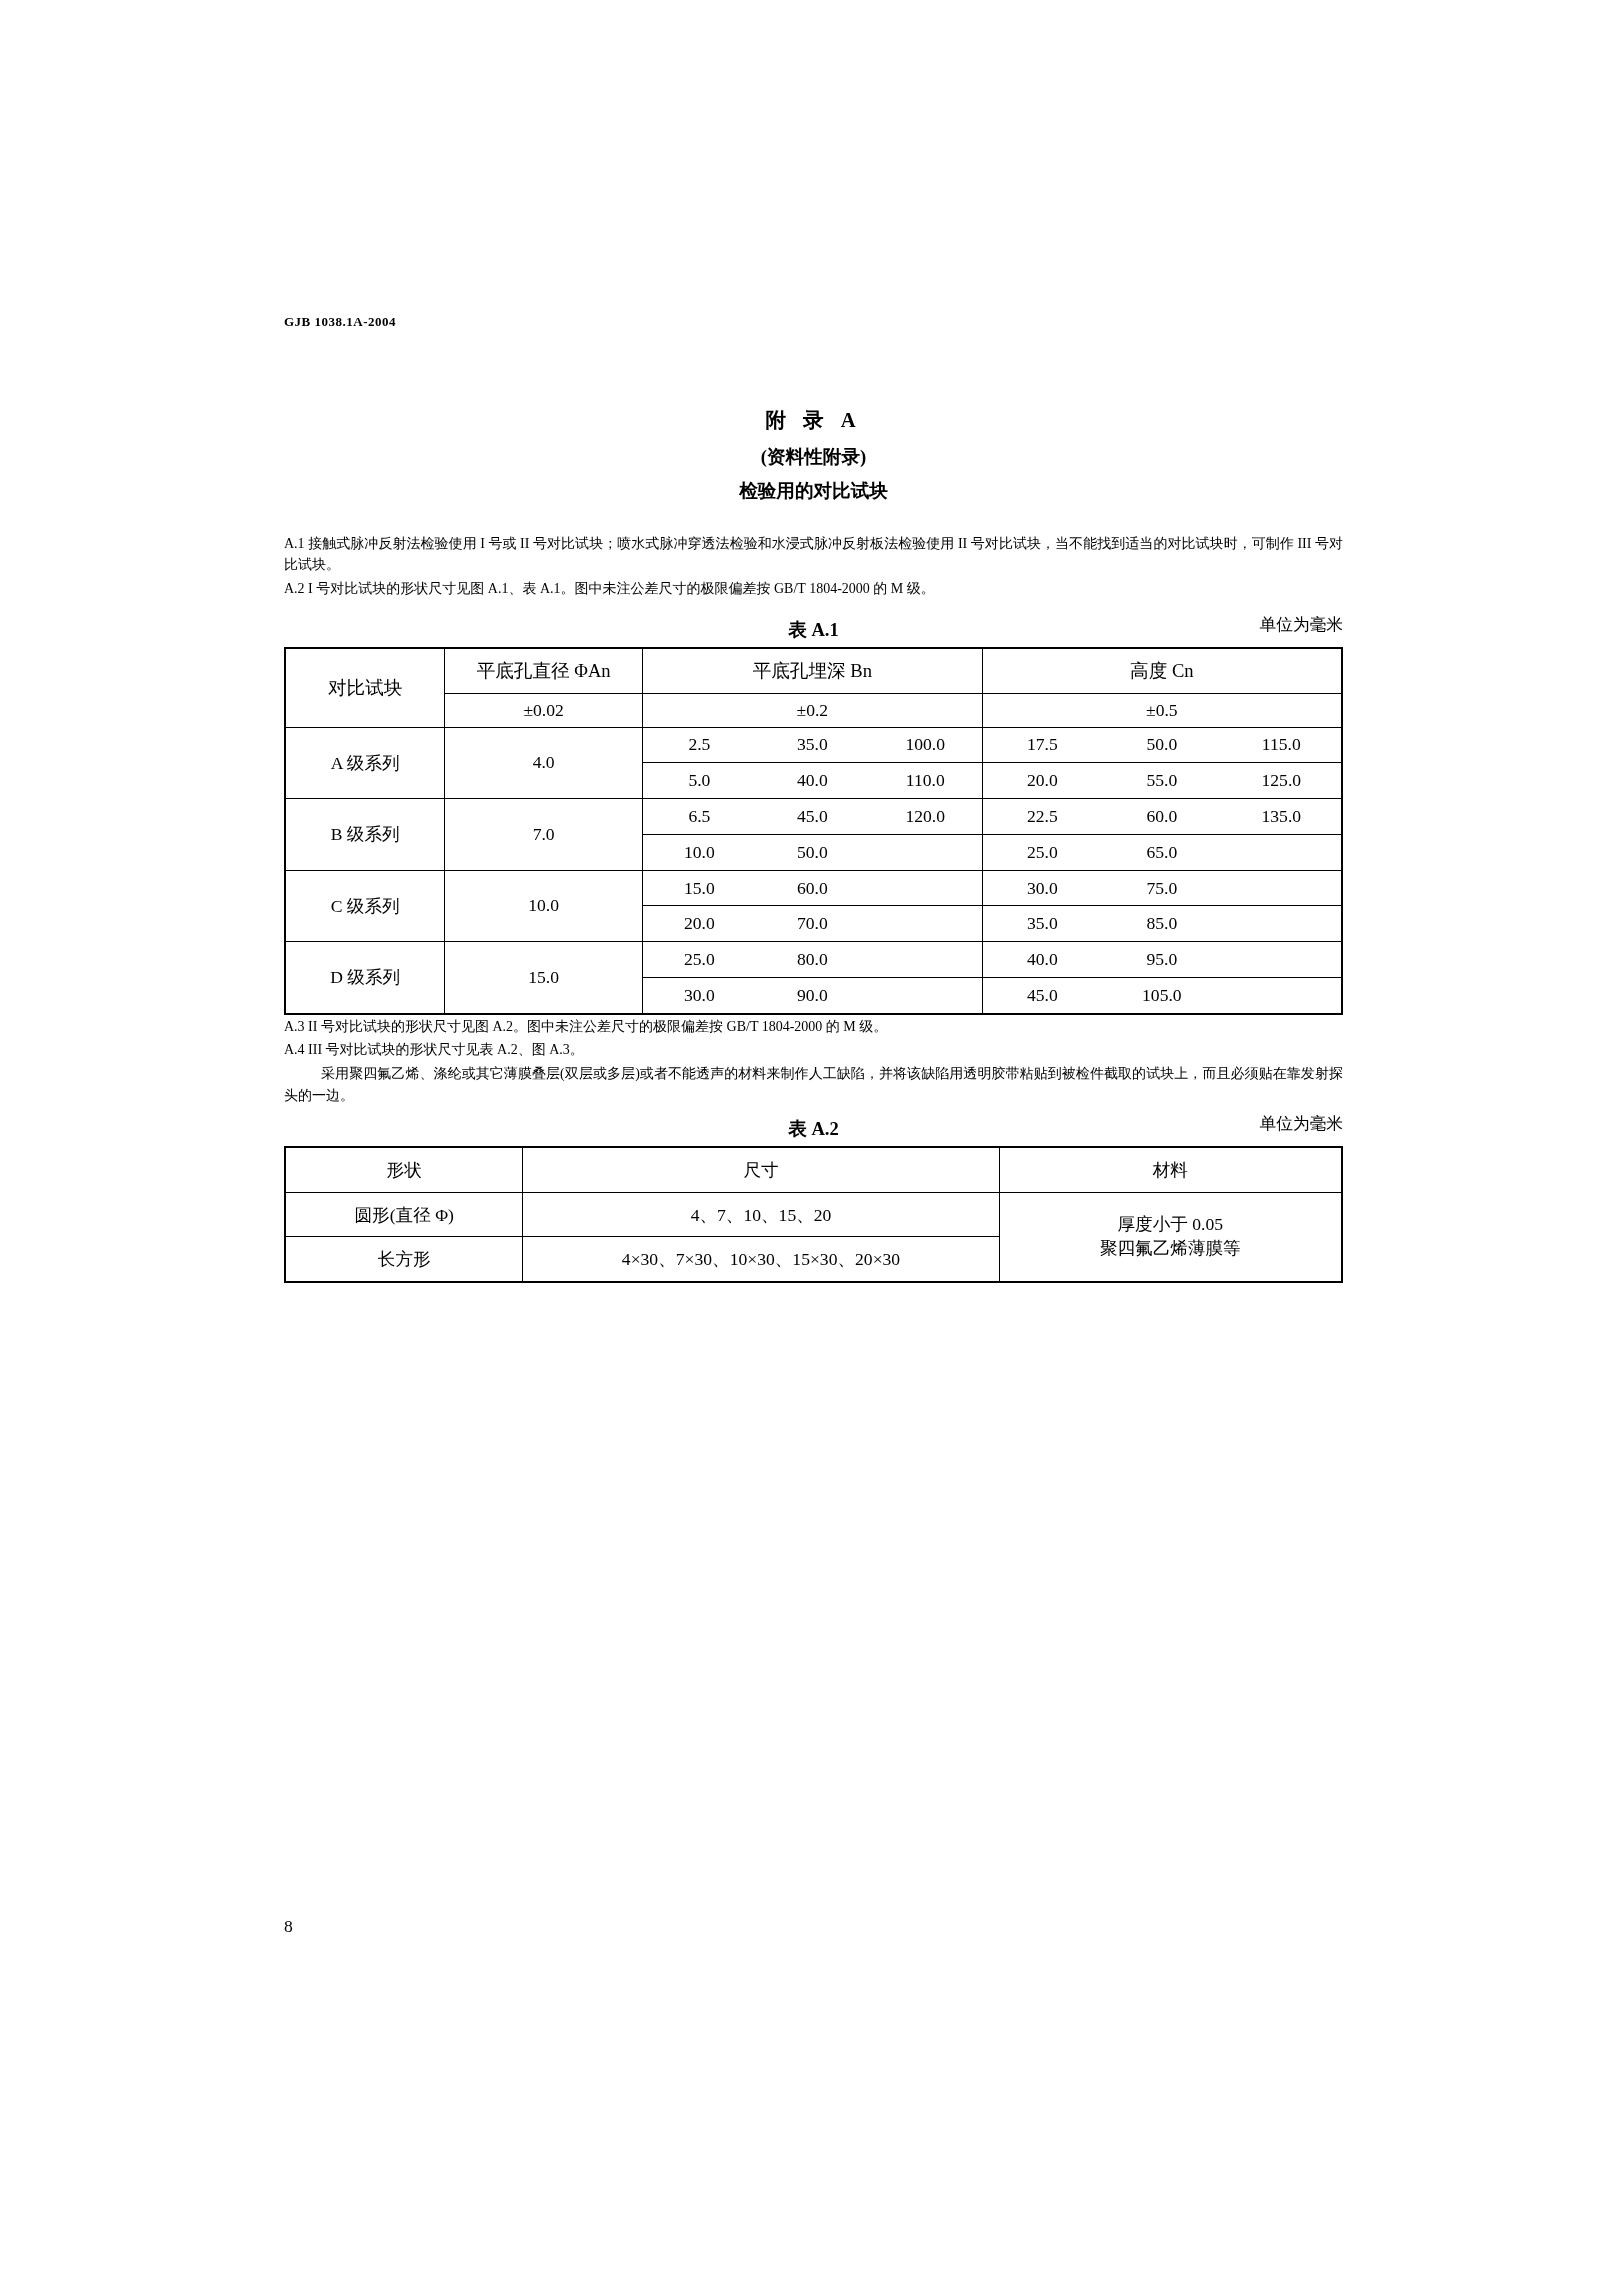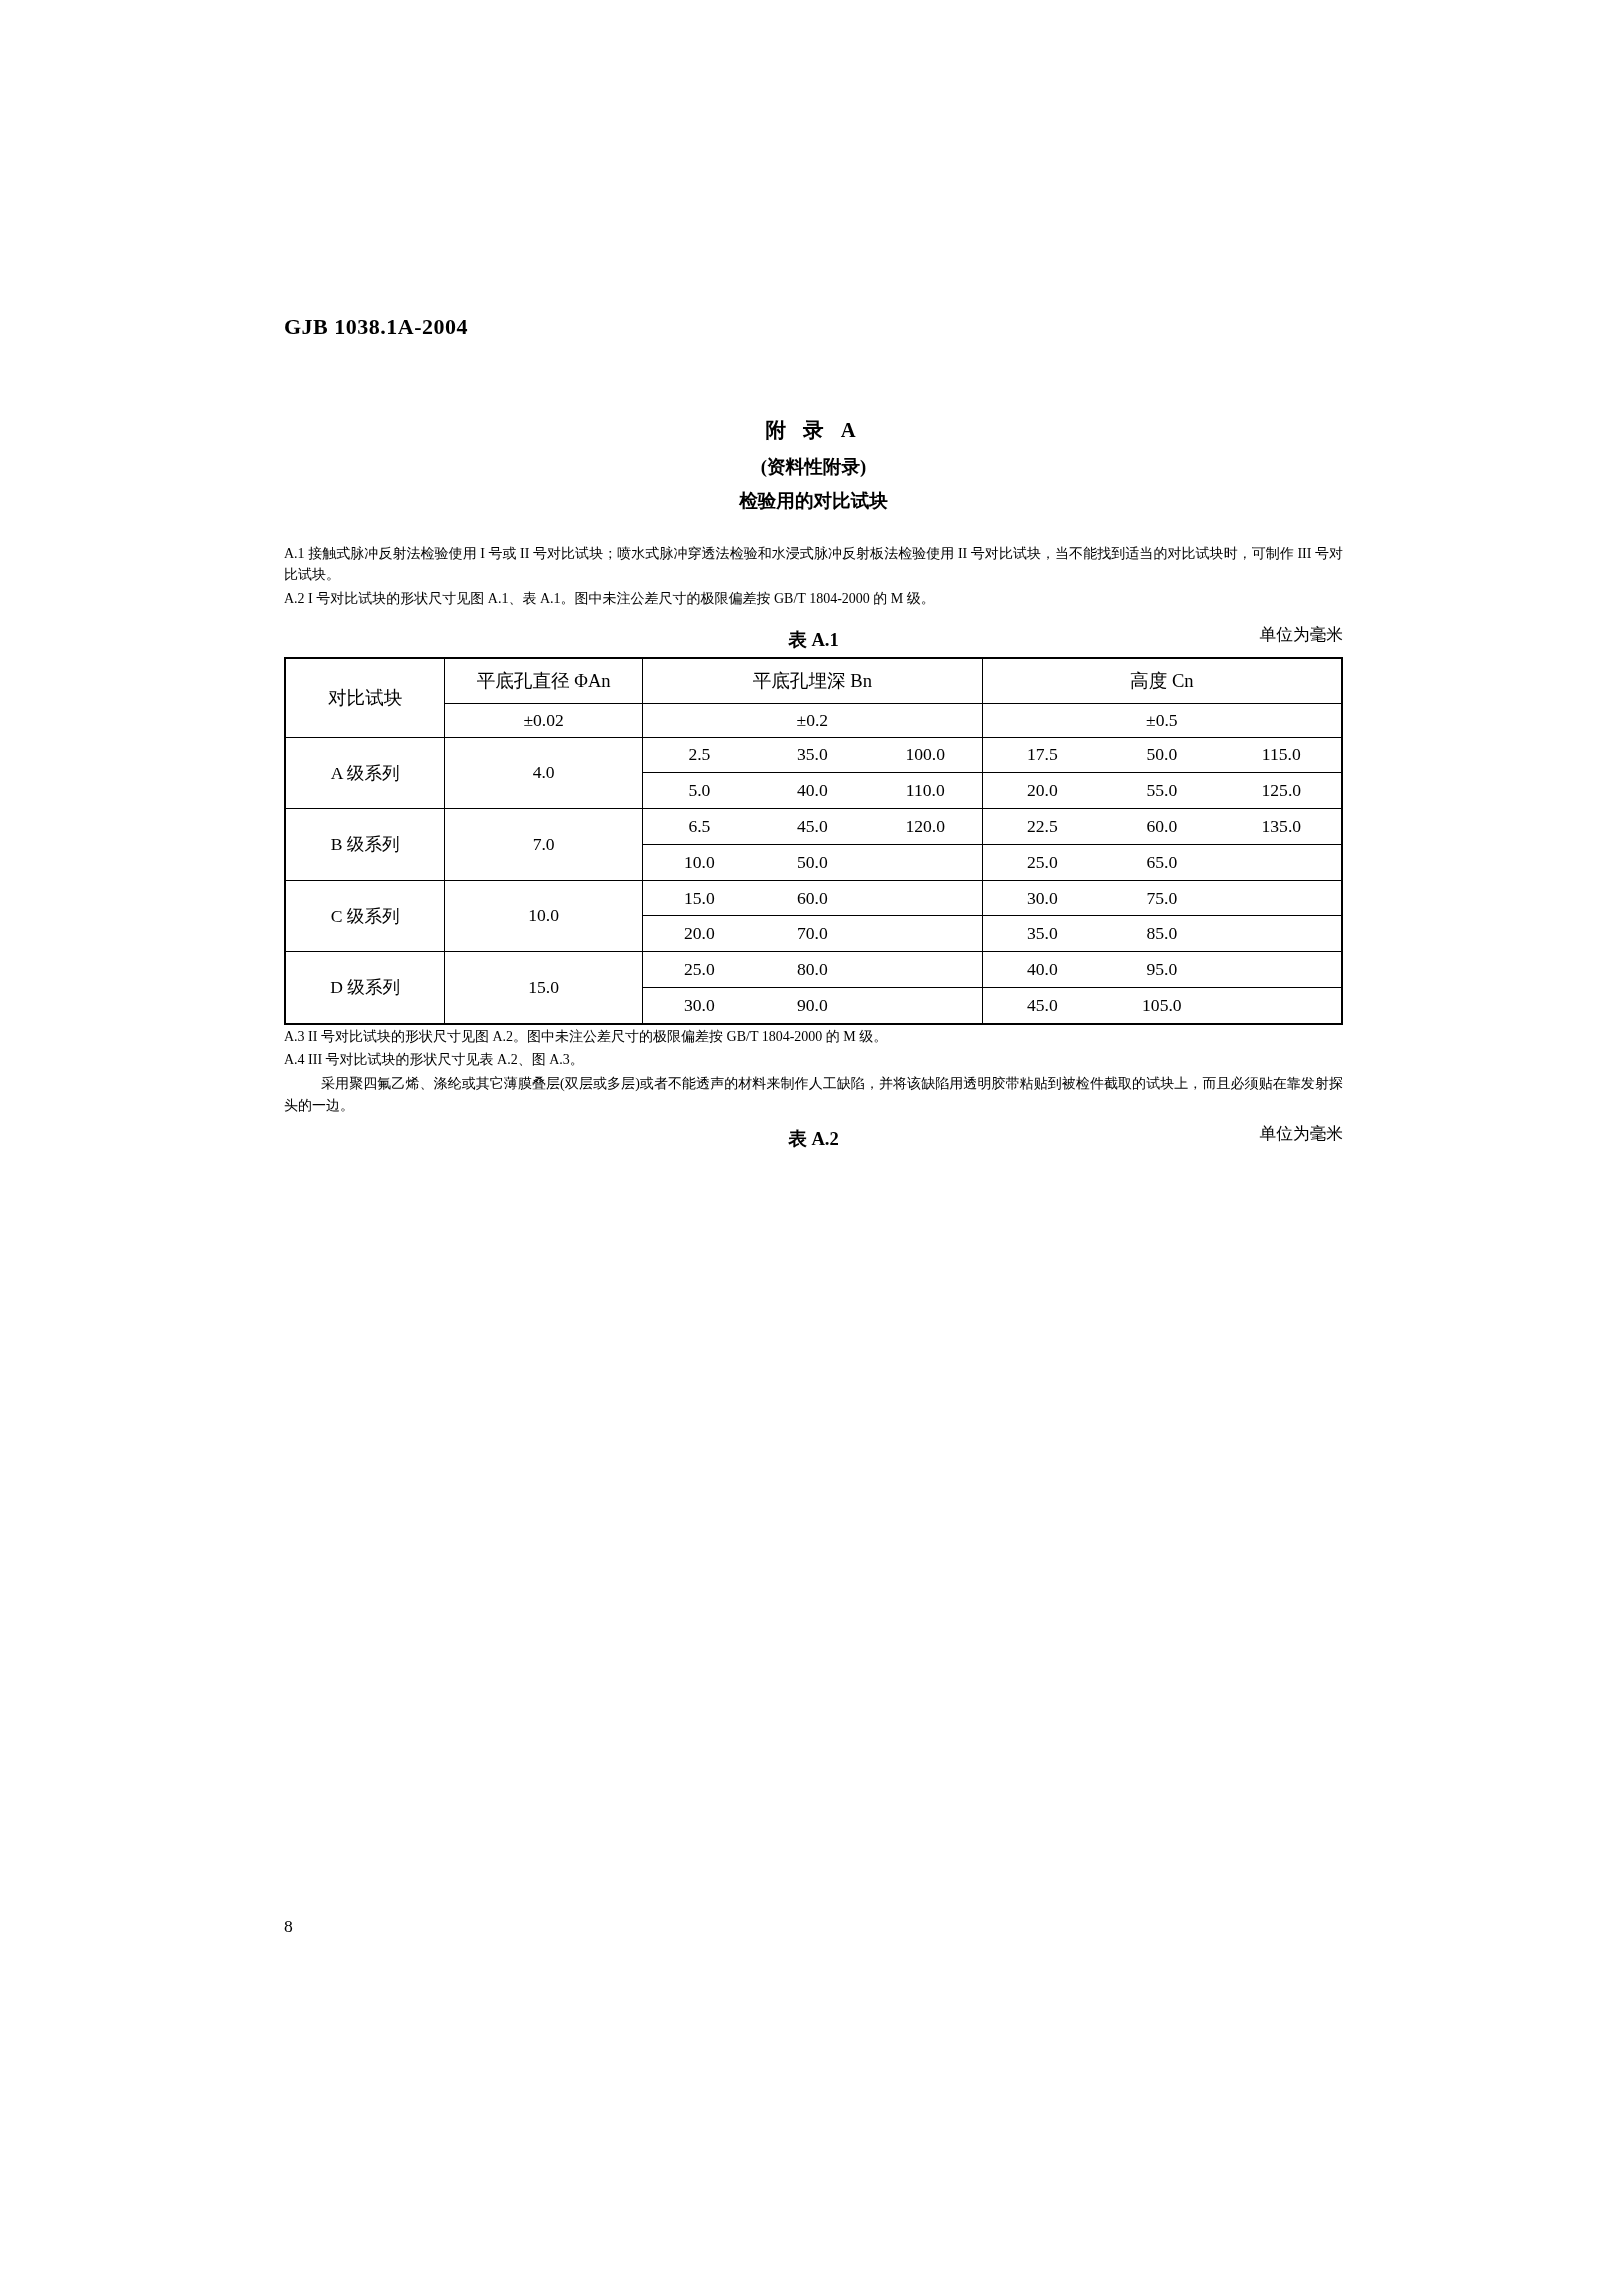--- a/index.html
+++ b/index.html
@@ -23,21 +23,21 @@
     padding: 0;
   }
   .content {
     position: absolute;
     left: 284px;
     top: 314px;
     width: 1059px;
   }
   .header-code {
     font-family: "Liberation Serif", serif;
-    font-size: 22px;
+    font-size: 13px;
     font-weight: bold;
     letter-spacing: 0.5px;
     margin-bottom: 76px;
   }
   .appendix-title {
     text-align: center;
     font-weight: bold;
     font-size: 20.6px;
     letter-spacing: 5.9px;
     margin-bottom: 9.8px;
@@ -317,19 +317,40 @@
 
     <p class="para" style="margin-top:1px;">A.3  II 号对比试块的形状尺寸见图 A.2。图中未注公差尺寸的极限偏差按 GB/T 1804-2000 的 M 级。</p>
     <p class="para">A.4  III 号对比试块的形状尺寸见表 A.2、图 A.3。</p>
     <p class="para indent">采用聚四氟乙烯、涤纶或其它薄膜叠层(双层或多层)或者不能透声的材料来制作人工缺陷，并将该缺陷用透明胶带粘贴到被检件截取的试块上，而且必须贴在靠发射探头的一边。</p>
 
     <div class="tbl2-caption">
       <span>表 A.2</span>
       <span class="unit-note">单位为毫米</span>
     </div>
 
+    <table class="doc2">
+      <tbody>
+          <tr>
+        <td style="width:235px;">形状</td>
+        <td style="width:480px;">尺寸</td>
+        <td style="width:343px;">材料</td>
+      </tr>
+      <tr>
+        <td>圆形(直径 Φ)</td>
+        <td>4、7、10、15、20</td>
+        <td rowspan="2" class="two-line">
+          <div>厚度小于 0.05</div>
+          <div>聚四氟乙烯薄膜等</div>
+        </td>
+      </tr>
+      <tr>
+        <td>长方形</td>
+        <td>4×30、7×30、10×30、15×30、20×30</td>
+      </tr>
+    </tbody>
+      </table>
 
   </div>
 
   <div class="page-num">8</div>
 
 </div>
 
 
 </body></html>

